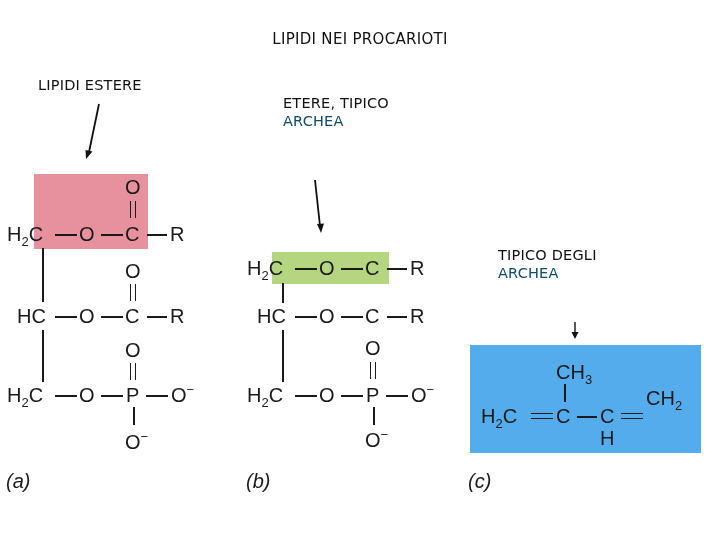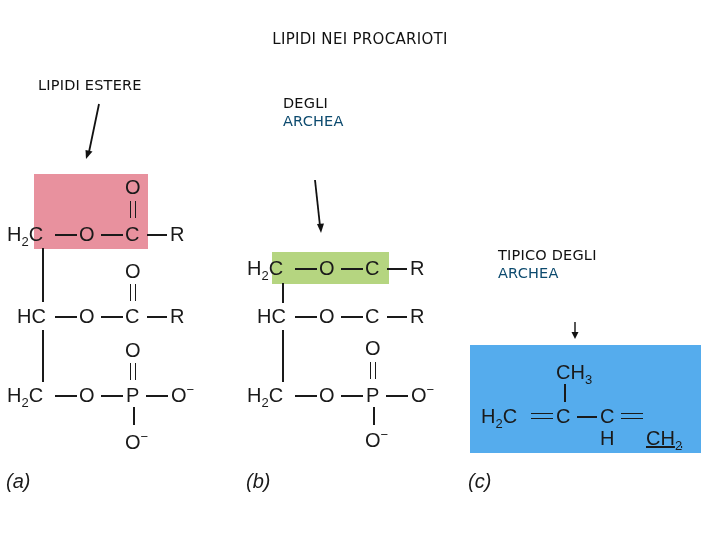--- a/index.html
+++ b/index.html
@@ -38,21 +38,21 @@
 
 <div class="abs note" style="left:38px; top:76px;">
   <div>LIPIDI ESTERE</div>
 </div>
 <svg class="arrow" style="left:0;top:0;" width="720" height="540">
   <line x1="99" y1="104" x2="89" y2="152" stroke="#111" stroke-width="1.8"></line>
   <polygon points="86,159 85.5,150 92.5,151.5" fill="#111"></polygon>
 </svg>
 
 <div class="abs note" style="left:283px; top:94px;">
-  <div>DEGLI</div>
+  <div>ETERE, TIPICO</div>
   <div class="red">ARCHEA</div>
 </div>
 <svg class="arrow" style="left:0;top:0;" width="720" height="540">
   <line x1="315" y1="180" x2="320" y2="226" stroke="#111" stroke-width="1.8"></line>
   <polygon points="321,233 317,224 324,223.5" fill="#111"></polygon>
 </svg>
 
 <div class="abs note" style="left:498px; top:246px;">
   <div>TIPICO DEGLI</div>
   <div class="red">ARCHEA</div>
@@ -148,16 +148,16 @@
   <div class="abs chem" style="left:556px; top:362px;"><span>CH</span><sub>3</sub></div>
   <div class="abs bond-v" style="left:564px; top:384px; height:18px;"></div>
 
   <div class="abs chem" style="left:481px; top:406px;"><span>H</span><sub>2</sub><span>C</span></div>
   <div class="abs dbl-h" style="left:531px; top:413px; width:22px;"></div>
   <div class="abs chem" style="left:556px; top:406px;">C</div>
   <div class="abs bond-h" style="left:577px; top:416px; width:20px;"></div>
   <div class="abs chem" style="left:600px; top:406px;">C</div>
   <div class="abs chem" style="left:600px; top:428px;">H</div>
   <div class="abs dbl-h" style="left:621px; top:413px; width:22px;"></div>
-  <div class="abs chem" style="left:646px; top:428px;text-decoration:underline;"><span>CH</span><sub>2</sub></div>
+  <div class="abs chem" style="left:646px; top:388px;"><span>CH</span><sub>2</sub></div>
 
   <div class="abs panel-label" style="left:468px; top:470px;">(c)</div>
 </div>
 
 </body></html>

